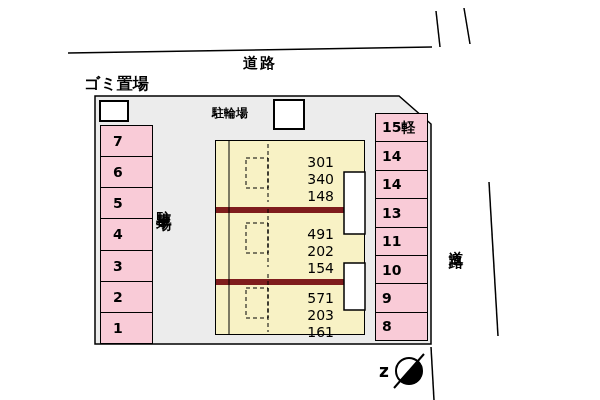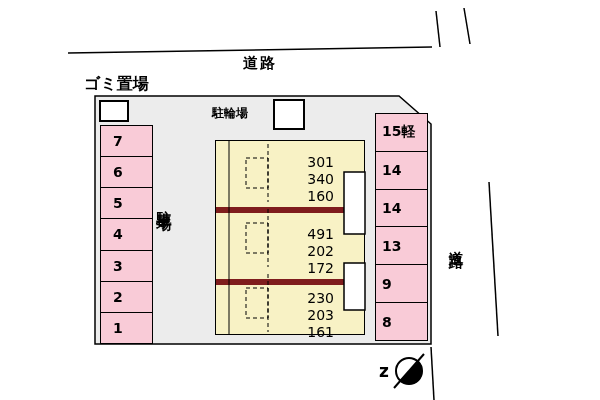--- a/index.html
+++ b/index.html
@@ -45,33 +45,33 @@
     <path d="M464 8 L470 44" stroke="#000" stroke-width="1.5" fill="none"></path>
     <path d="M489 182 L498 336" stroke="#000" stroke-width="1.5" fill="none"></path>
     <path d="M431 347 L434 400" stroke="#000" stroke-width="1.5" fill="none"></path>
   </svg>
 
   <div id="building" class="abs">
     <div class="unit b">
       <div class="rooms">
         <div>301</div>
         <div>340</div>
-        <div>160</div>
+        <div>148</div>
       </div>
     </div>
     <div class="unit b">
       <div class="rooms">
         <div>491</div>
         <div>202</div>
-        <div>172</div>
+        <div>154</div>
       </div>
     </div>
     <div class="unit">
       <div class="rooms">
-        <div>230</div>
+        <div>571</div>
         <div>203</div>
         <div>161</div>
       </div>
     </div>
   </div>
 
   <div id="left-stalls" class="abs stallcol">
     <div class="stall">
         <span>7</span>
       </div>
@@ -102,20 +102,26 @@
     <div class="stall">
         <span>14</span>
       </div>
     <div class="stall">
         <span>14</span>
       </div>
     <div class="stall">
         <span>13</span>
       </div>
     <div class="stall">
+        <span>11</span>
+      </div>
+    <div class="stall">
+        <span>10</span>
+      </div>
+    <div class="stall">
         <span>9</span>
       </div>
     <div class="stall">
         <span>8</span>
       </div>
   </div>
 
   <div class="abs wsq" style="left:99px;top:100px;width:30px;height:22px;"></div>
   <div class="abs wsq" style="left:273px;top:99px;width:32px;height:31px;"></div>
 

